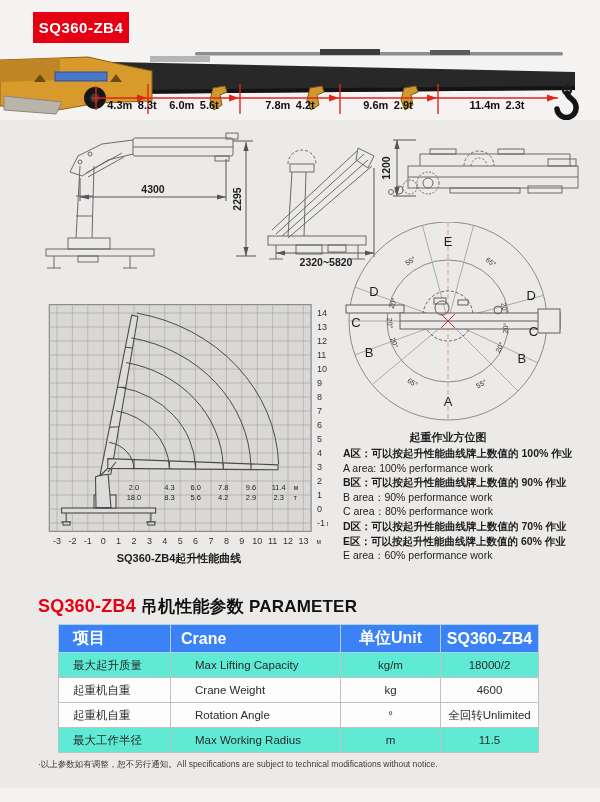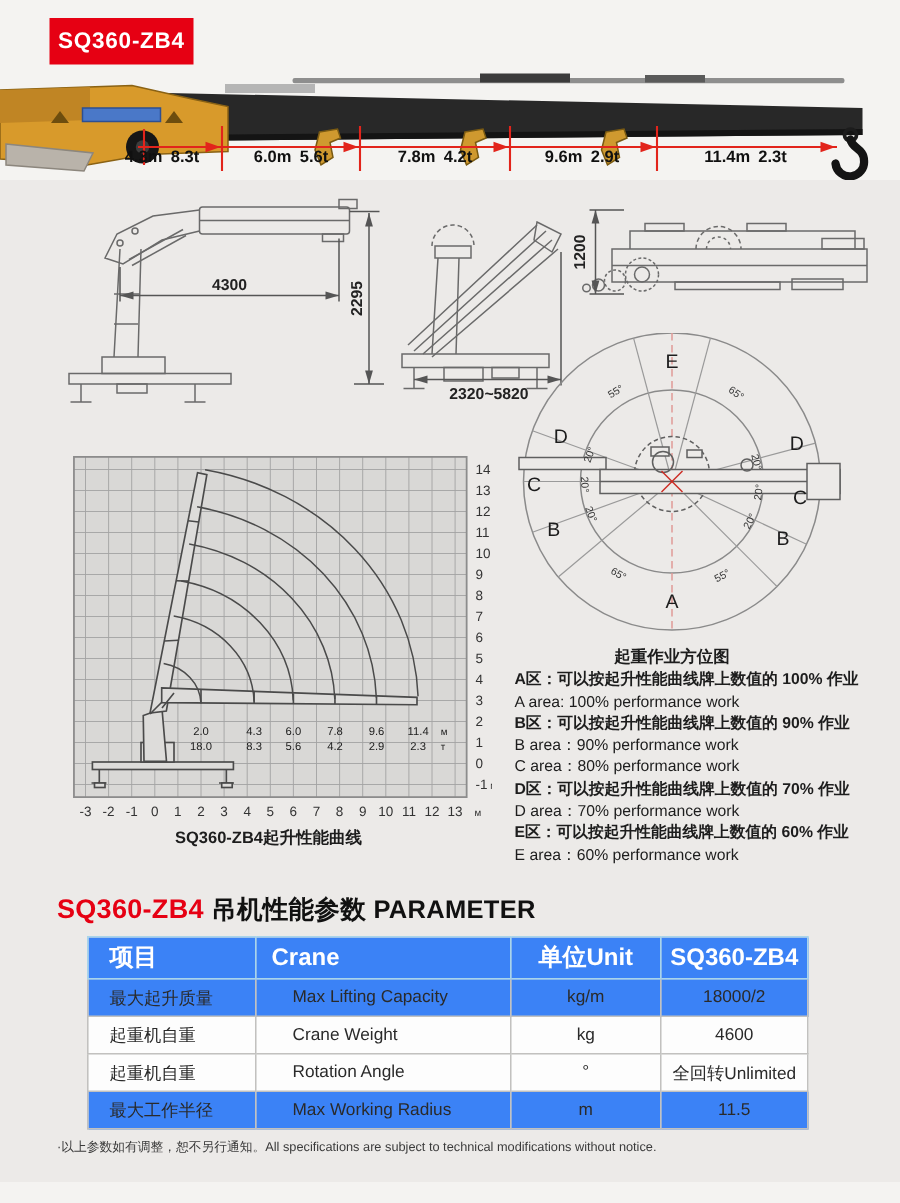--- a/index.html
+++ b/index.html
@@ -25,21 +25,21 @@
   .area-notes .zh{font-size:10.5px;font-weight:600;}
   .area-notes .en{font-size:10.5px;font-weight:400;}
   .param-title{position:absolute;left:38px;top:595px;font-size:17px;font-weight:800;color:#111;
          letter-spacing:.2px;white-space:nowrap;}
   .param-title .model{color:#e60013;font-size:18px;}
   table.param{position:absolute;left:58px;top:624px;width:480px;border-collapse:collapse;
          font-size:11.5px;color:#2a2a2a;table-layout:fixed;}
   table.param th{background:#3b82f6;color:#fff;font-weight:700;font-size:16px;height:25px;
          border:1px solid #a9d4ea;}
   table.param td{height:22px;border:1px solid #c2c1bf;}
-  table.param tr.odd td{background:#3b82f6;}
+  table.param tr.odd td{background:#5eead4;}
   table.param tr.even td{background:#fdfdfd;}
   .c0{text-align:left;padding-left:14px;}
   .c1{text-align:left;padding-left:24px;}
   .c2,.c3{text-align:center;}
   th.c0{padding-left:14px;text-align:left;}
   th.c1{padding-left:10px;text-align:left;}
   .footnote{position:absolute;left:38px;top:759px;font-size:8.5px;color:#3a3a3a;white-space:nowrap;}
 </style>
 </head>
 <body>
@@ -89,21 +89,21 @@
     </g>
     <g fill="#e2241b" stroke="none">
       <polygon points="147,58 137,54.5 137,61.5"></polygon>
       <polygon points="239,58 229,54.5 229,61.5"></polygon>
       <polygon points="339,58 329,54.5 329,61.5"></polygon>
       <polygon points="437,58 427,54.5 427,61.5"></polygon>
       <polygon points="557,58 547,54.5 547,61.5"></polygon>
     </g>
   </svg>
   <div class="seg-labels">
-      <span class="seg" style="left: 108px;">4.3m 8.3t</span>
+      <span class="seg" style="left: 132px;">4.3m 8.3t</span>
       <span class="seg" style="left: 194px;">6.0m 5.6t</span>
       <span class="seg" style="left: 290px;">7.8m 4.2t</span>
       <span class="seg" style="left: 388px;">9.6m 2.9t</span>
       <span class="seg" style="left: 497px;">11.4m 2.3t</span>
     </div>
 
   <svg class="draw-svg" width="560" height="150" viewBox="0 0 560 150">
     <g stroke="#6a6a6a" stroke-width="1" fill="none">
 
       <rect x="103" y="12" width="100" height="18" rx="2"></rect>
@@ -358,21 +358,20 @@
   </svg>
   <div class="chart-caption">SQ360-ZB4起升性能曲线</div>
 
   <div class="area-notes">
       <div class="zh">A区：可以按起升性能曲线牌上数值的 100% 作业</div>
       <div class="en">A area: 100% performance work</div>
       <div class="zh">B区：可以按起升性能曲线牌上数值的 90% 作业</div>
       <div class="en">B area：90% performance work</div>
       <div class="en">C area：80% performance work</div>
       <div class="zh">D区：可以按起升性能曲线牌上数值的 70% 作业</div>
-      <div class="en">D area：70% performance work</div>
       <div class="zh">E区：可以按起升性能曲线牌上数值的 60% 作业</div>
       <div class="en">E area：60% performance work</div>
     </div>
 
   <div class="param-title">
     <span class="model">SQ360-ZB4</span>
     <span>吊机性能参数</span>
     <span>PARAMETER</span>
   </div>
   <table class="param">

